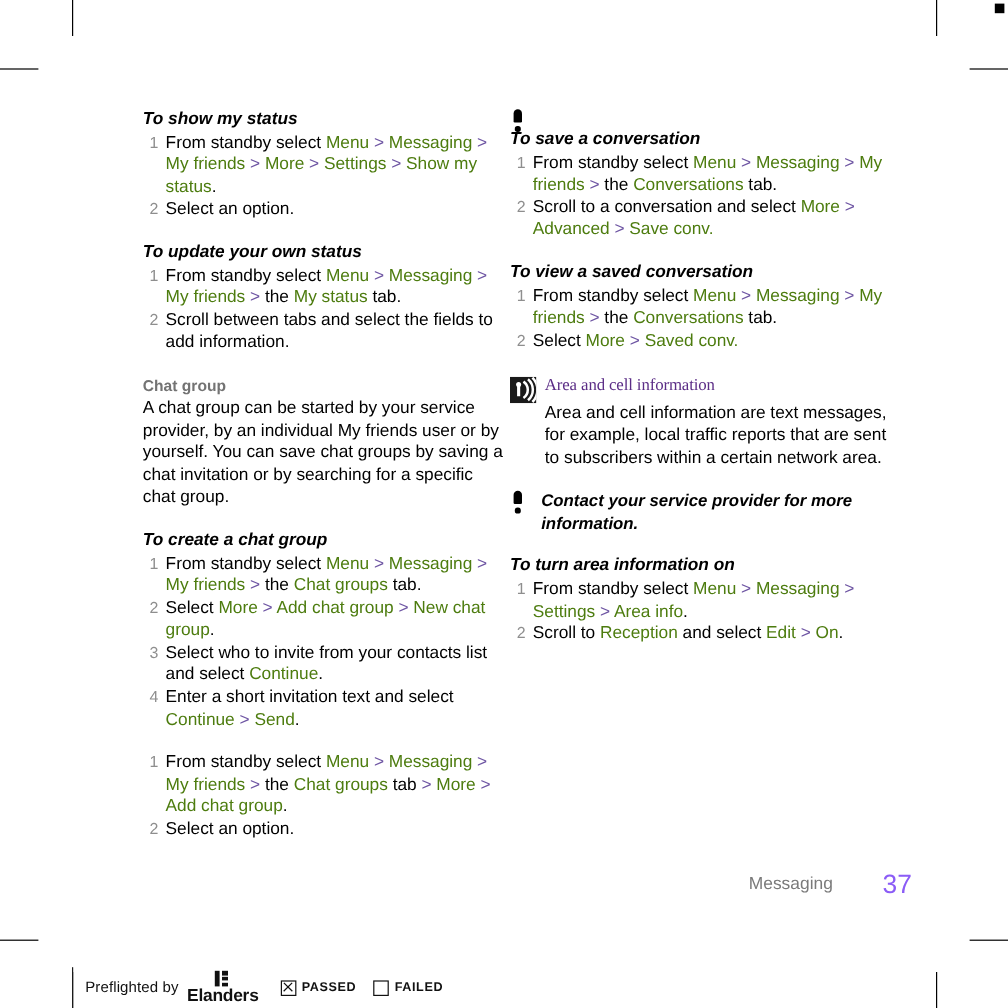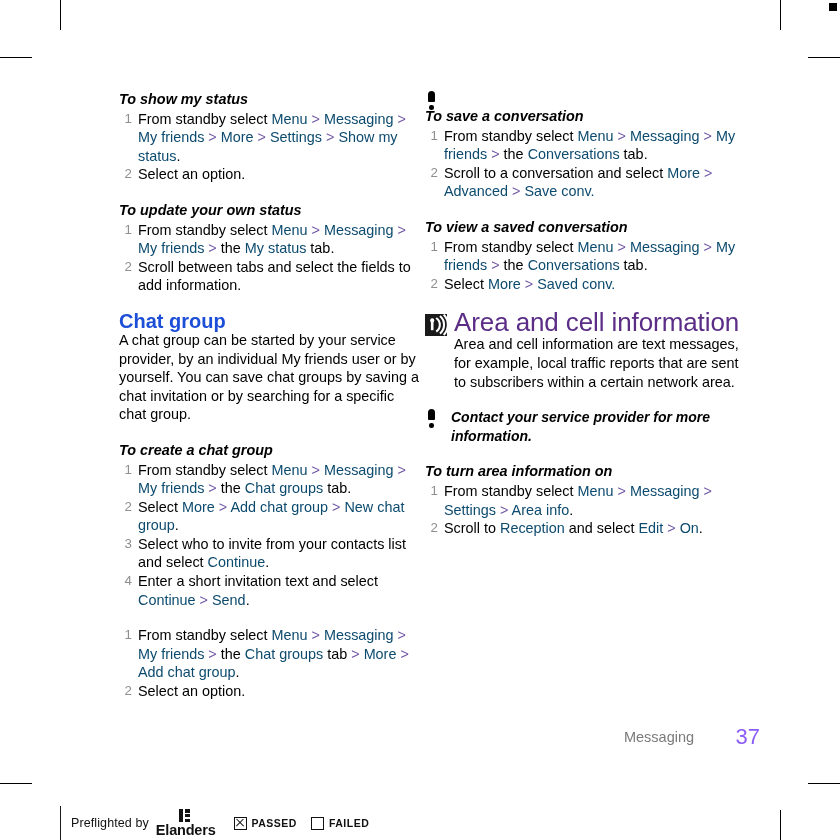--- a/index.html
+++ b/index.html
@@ -57,32 +57,33 @@
   .h-sub {
     font-weight: bold;
     font-style: italic;
     font-size: 14.4px;
     line-height: 18.6px;
     margin: 0 0 1px 0;
     color: #000;
   }
   .h-plain {
     font-weight: bold;
-    font-size: 20px;
+    font-size: 13px;
     line-height: 19px;
     margin: 0;
-    color: #1d4ed8;
+    color: #737373;
   }
   .h-section {
     color: #5B2D86;
-    font-size: 26px;
+    font-size: 14px;
     line-height: 24px;
     font-weight: normal;
     margin: 0 0 1px 0;
     letter-spacing: -0.1px;
+    font-family: Liberation Serif, serif;
   }
   .para {
     margin: 0;
   }
   .gap-lg { height: 17px; }
 
   
   ol.steps {
     list-style: none;
     margin: 0;
@@ -98,21 +99,21 @@
     left: 0;
     top: 0;
     width: 13px;
     text-align: right;
     color: #8e8e8e;
     font-size: 13.3px;
     line-height: 18.6px;
   }
 
   
-  .ui { color: #0c4a6e; }
+  .ui { color: #4d7c0f; }
   .gt { color: #6E55A3; }
 
   
   .note {
     position: relative;
     padding-left: 26px;
     font-style: italic;
     font-weight: bold;
     font-size: 14px;
     line-height: 18.6px;

